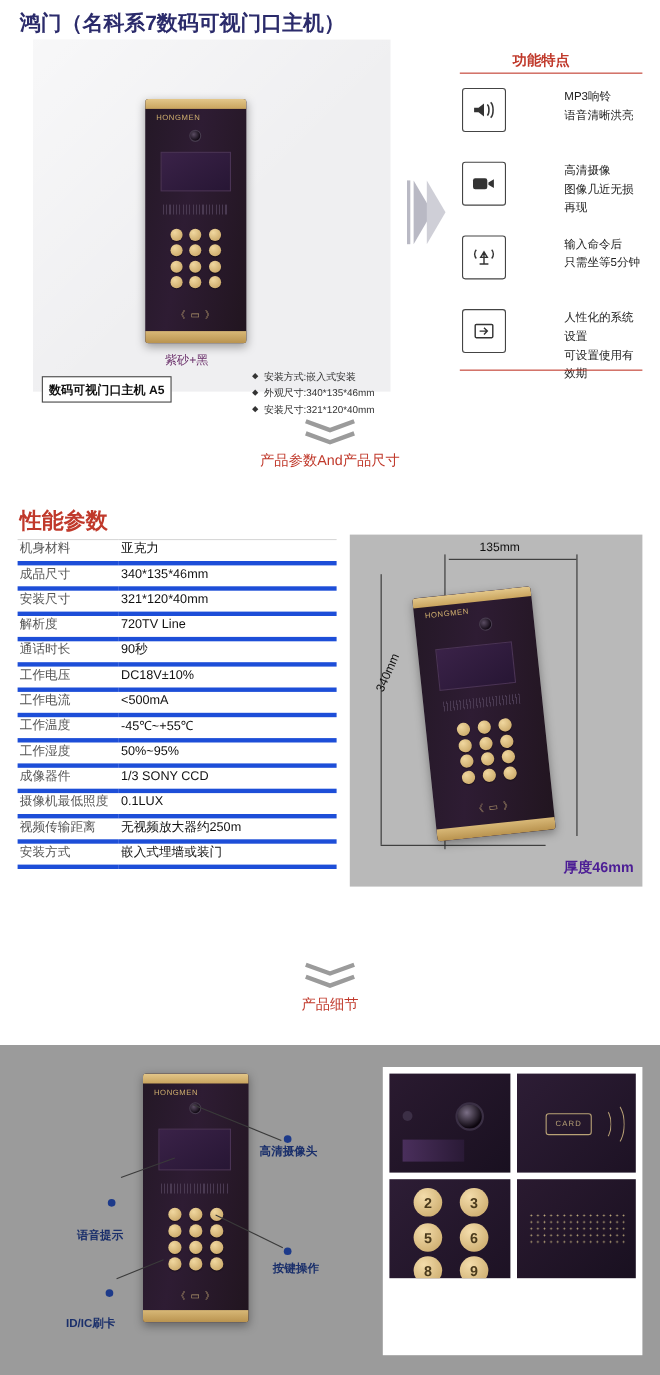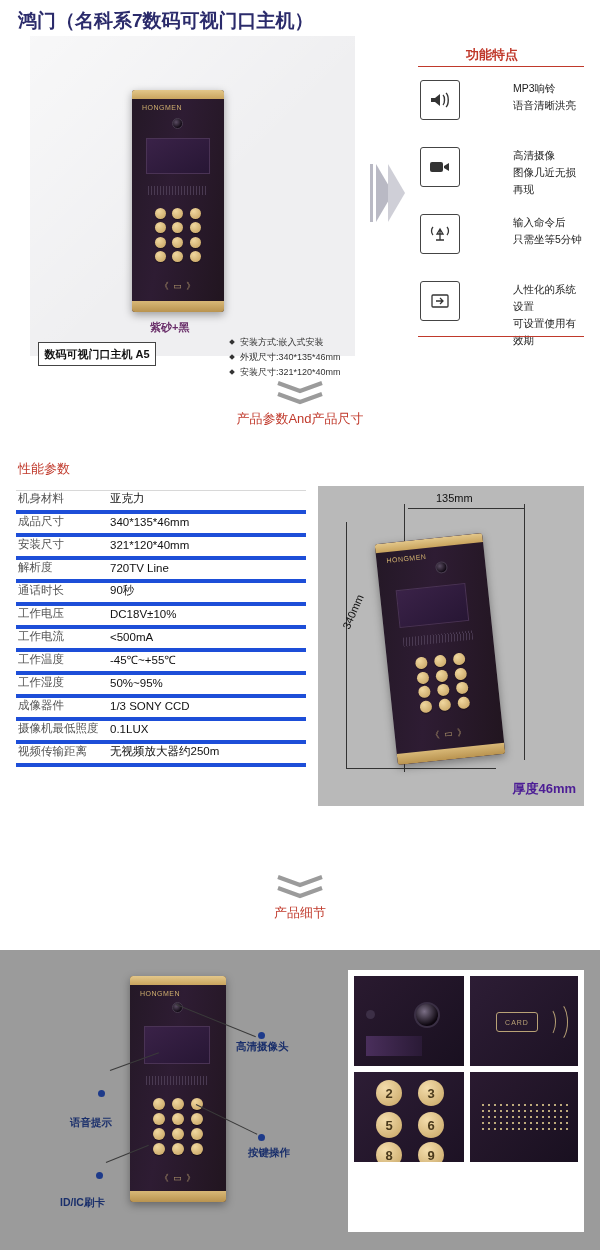--- a/index.html
+++ b/index.html
@@ -80,21 +80,21 @@
   .dev-card {
     position:absolute; color:#b59b6e; text-align:center;
     font-size:9px; letter-spacing:1px;
   }
 
   
   #hero-device { left:132px; top:56px; width:92px; height:222px; }
 
   .dev-caption {
     position:absolute; left:150px; top:286px;
-    font-size:11px; color:#6a2f6a; font-weight:bold;
+    font-size:11px; color:#6a2f6a; font-weight:normal;
   }
   .model-box {
     position:absolute; left:38px; top:308px; width:118px; height:24px;
     border:1px solid #444; background:#fff;
     font-size:11px; font-weight:bold; color:#111;
     display:flex; align-items:center; justify-content:center;
   }
   .spec-list {
     position:absolute; left:190px; top:292px; width:160px;
     font-size:9px; color:#333; line-height:15px;
@@ -138,21 +138,21 @@
   
   .divider-blk { position:absolute; width:600px; text-align:center; }
   .chev { display:block; margin:0 auto; }
   .sec-head {
     font-size:13px; font-weight:normal; color:#c0392b; margin-top:4px;
   }
 
   
   .spec-sec { position:absolute; left:0; top:452px; width:600px; height:400px; }
   .spec-title {
-    position:absolute; left:18px; top:8px; font-size:13px; color:#c0392b; font-weight:normal;
+    position:absolute; left:18px; top:8px; font-size:20px; color:#c0392b; font-weight:bold;
   }
   table.spec {
     position:absolute; left:16px; top:38px; width:290px;
     border-collapse:collapse; font-size:11.5px;
   }
   table.spec td { padding:0 2px 4px 2px; border-bottom:4px solid #1d4ed8; }
   table.spec td.k { width:92px; color:#555; }
   table.spec td.v { color:#111; }
   table.spec tr:first-child td { border-top:1px solid #d8d8d8; }
 
@@ -380,20 +380,24 @@
           <td class="v">1/3 SONY CCD</td>
         </tr>
       <tr>
           <td class="k">摄像机最低照度</td>
           <td class="v">0.1LUX</td>
         </tr>
       <tr>
           <td class="k">视频传输距离</td>
           <td class="v">无视频放大器约250m</td>
         </tr>
+      <tr>
+          <td class="k">安装方式</td>
+          <td class="v">嵌入式埋墙或装门</td>
+        </tr>
     </tbody>
   </table>
 
   <div class="dim-panel">
     <div class="dim-line" style="left:28px; top:36px; width:1px; height:246px;"></div>
     <div class="dim-line" style="left:86px; top:18px; width:1px; height:268px;"></div>
     <div class="dim-line" style="left:206px; top:18px; width:1px; height:256px;"></div>
     <div class="dim-line" style="left:90px; top:22px; width:116px; height:1px;"></div>
     <div class="dim-line" style="left:28px; top:282px; width:150px; height:1px;"></div>
 

